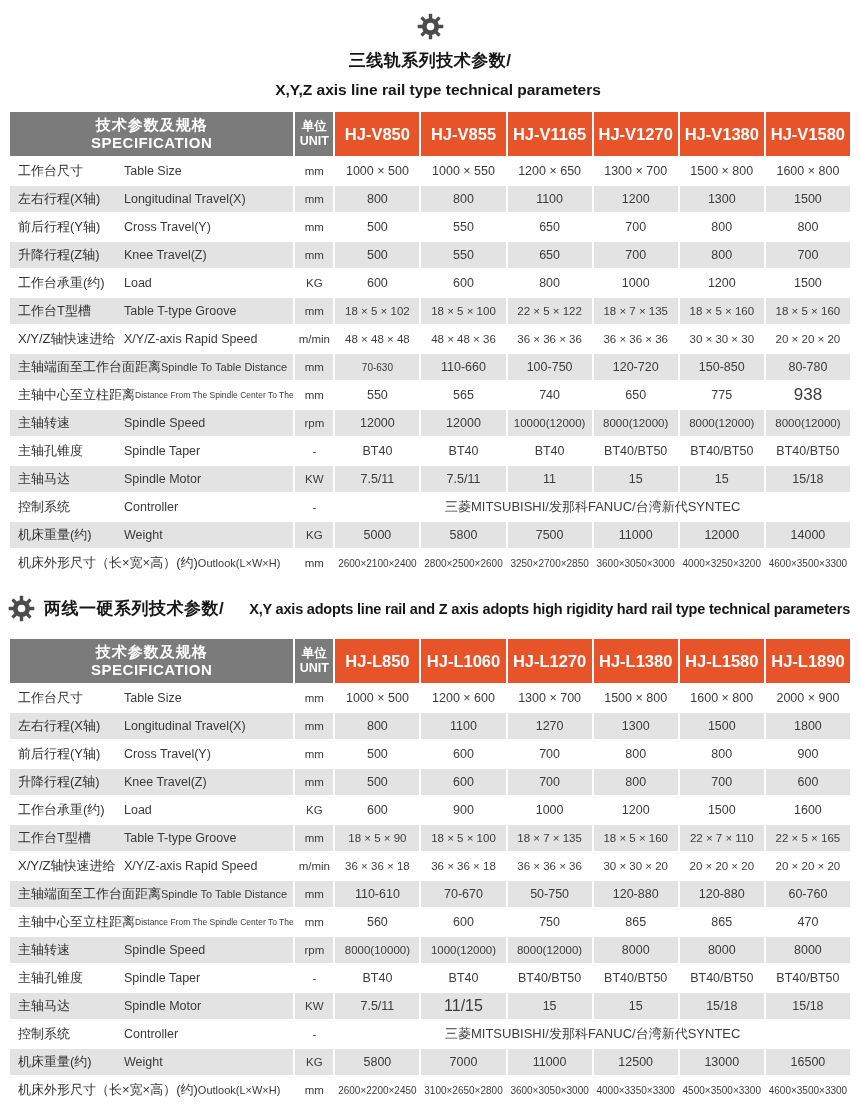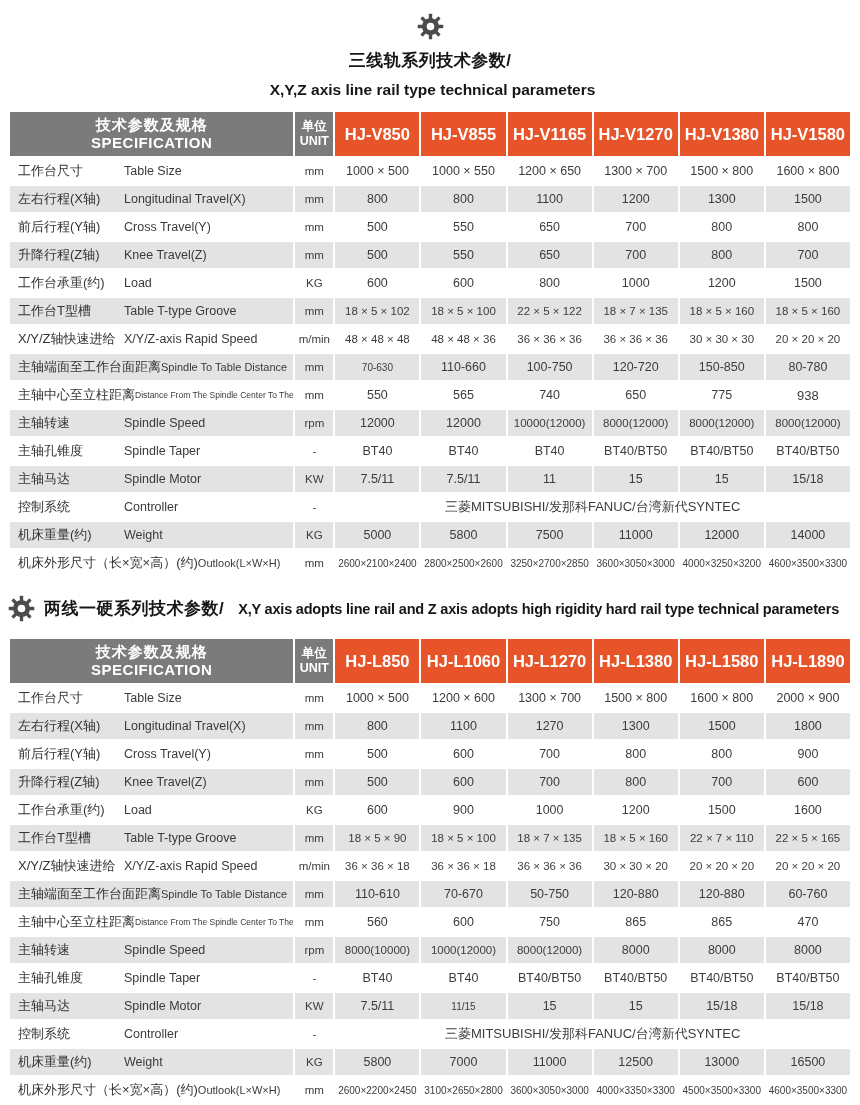--- a/index.html
+++ b/index.html
@@ -9,21 +9,21 @@
     color:#3c3c3c;
   }
   .page{padding:0 8px;}
 
   
   .sec-title{display:flex;align-items:center;gap:9px;white-space:nowrap;}
   .sec-title.first{margin:13px 0 11px 0;flex-direction:column;}
   .sec-title.second{margin:17px 0 15px 0;}
   .gear{flex:0 0 auto;display:block;}
   .t-cn{font-weight:bold;font-size:17px;color:#161616;letter-spacing:0.5px;}
-  .t-en{font-weight:bold;font-size:15.5px;color:#161616;margin-left:5px;}
+  .t-en{font-weight:bold;font-size:15.5px;color:#161616;margin-left:16px;}
   .sec-title.second .t-en{font-size:14.5px;letter-spacing:-0.2px;}
 
   
   table.spec{
     table-layout:fixed;border-collapse:separate;border-spacing:2px;
     width:844px;background:#fff;
   }
   col.c-label{width:283px;}
   col.c-unit{width:38px;}
   col.c-model{width:84px;}
@@ -237,21 +237,21 @@
               <span class="lbl-cn">主轴中心至立柱距离</span>
               <span class="lbl-en" style="font-size: 8.5px;">Distance From The Spindle Center To The Pillar</span>
             </div>
           </td>
           <td class="cell-unit">mm</td>
           <td class="cell-value" style="font-size: 12.5px;">550</td>
           <td class="cell-value" style="font-size: 12.5px;">565</td>
           <td class="cell-value" style="font-size: 12.5px;">740</td>
           <td class="cell-value" style="font-size: 12.5px;">650</td>
           <td class="cell-value" style="font-size: 12.5px;">775</td>
-          <td class="cell-value" style="font-size: 13px; margin-top: 46px;">938</td>
+          <td class="cell-value" style="font-size: 17px; margin-top: 46px;">938</td>
         </tr>
         <tr class="alt">
           <td class="cell-label">
             <div class="lbl-wrap">
               <span class="lbl-cn">主轴转速</span>
               <span class="lbl-en" style="font-size: 12.5px;">Spindle Speed</span>
             </div>
           </td>
           <td class="cell-unit">rpm</td>
           <td class="cell-value" style="font-size: 12.5px;">12000</td>
@@ -554,21 +554,21 @@
         </tr>
         <tr class="alt">
           <td class="cell-label">
             <div class="lbl-wrap">
               <span class="lbl-cn">主轴马达</span>
               <span class="lbl-en" style="font-size: 12.5px;">Spindle Motor</span>
             </div>
           </td>
           <td class="cell-unit">KW</td>
           <td class="cell-value" style="font-size: 12.5px;">7.5/11</td>
-          <td class="cell-value" style="font-size: 10px;">11/15</td>
+          <td class="cell-value" style="font-size: 16px;">11/15</td>
           <td class="cell-value" style="font-size: 12.5px;">15</td>
           <td class="cell-value" style="font-size: 12.5px;">15</td>
           <td class="cell-value" style="font-size: 12.5px;">15/18</td>
           <td class="cell-value" style="font-size: 12.5px;">15/18</td>
         </tr>
         <tr>
           <td class="cell-label">
             <div class="lbl-wrap">
               <span class="lbl-cn">控制系统</span>
               <span class="lbl-en" style="font-size: 12.5px;">Controller</span>

